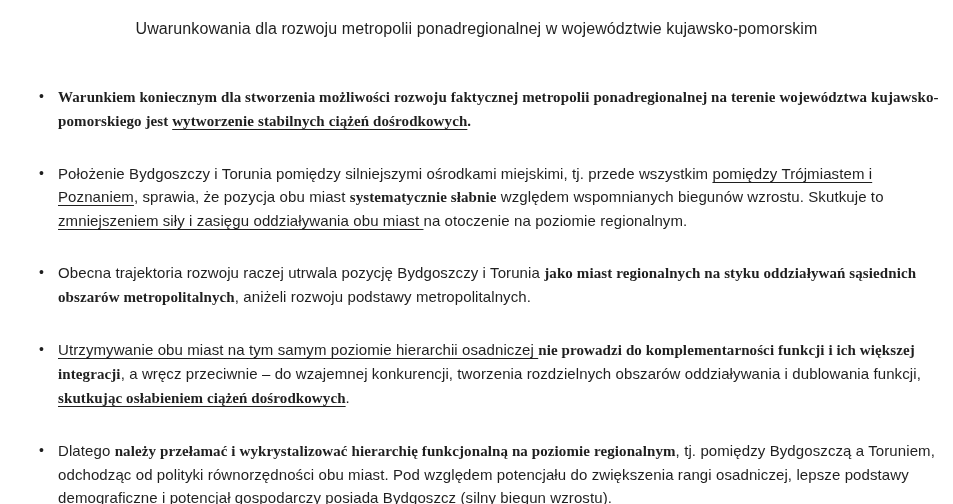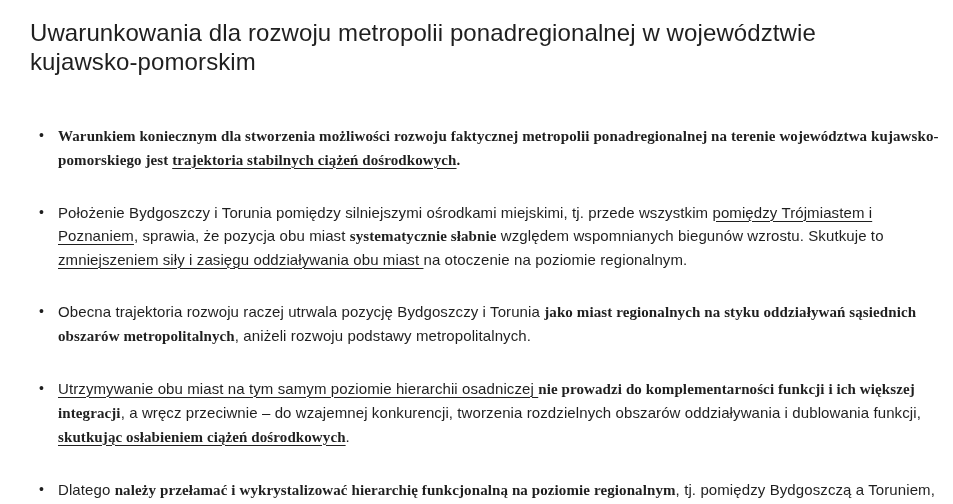--- a/index.html
+++ b/index.html
@@ -12,23 +12,24 @@
     overflow: hidden;
   }
   .slide {
     position: relative;
     width: 953px;
     height: 504px;
     background: #ffffff;
   }
   .title {
     margin: 19px 30px 0 30px;
-    font-size: 24px;
+    font-size: 16px;
     font-weight: 400;
     line-height: 1.2;
+    text-align: center;
     letter-spacing: 0.1px;
   }
   .bullets {
     list-style: none;
     margin: 47px 0 0 0;
     padding: 0 10px 0 58px;
   }
   .bullets li {
     position: relative;
     font-size: 15px;
@@ -49,19 +50,19 @@
     text-underline-offset: 3px;
     text-decoration-thickness: 1px;
   }
 </style>
 </head>
 <body style="color: rgb(31, 31, 31); background: rgb(255, 255, 255);">
 
 <div class="slide">
   <h1 class="title">Uwarunkowania dla rozwoju metropolii ponadregionalnej w województwie kujawsko-pomorskim</h1>
   <ul class="bullets">
-      <li><span class="marker">•</span><span class="seg-b ">Warunkiem koniecznym dla stworzenia możliwości rozwoju faktycznej metropolii ponadregionalnej na terenie województwa kujawsko-pomorskiego jest </span><span class="seg-b seg-u">trajektoria stabilnych ciążeń dośrodkowych</span><span class="seg-b ">.</span></li>
+      <li><span class="marker">•</span><span class="seg-b ">Warunkiem koniecznym dla stworzenia możliwości rozwoju faktycznej metropolii ponadregionalnej na terenie województwa kujawsko-pomorskiego jest </span><span class="seg-b seg-u">wytworzenie stabilnych ciążeń dośrodkowych</span><span class="seg-b ">.</span></li>
       <li><span class="marker">•</span><span class="">Położenie Bydgoszczy i Torunia pomiędzy silniejszymi ośrodkami miejskimi, tj. przede wszystkim </span><span class="seg-u">pomiędzy Trójmiastem i Poznaniem</span><span class="">, sprawia, że pozycja obu miast </span><span class="seg-b ">systematycznie słabnie</span><span class=""> względem wspomnianych biegunów wzrostu. Skutkuje to </span><span class="seg-u">zmniejszeniem siły i zasięgu oddziaływania obu miast </span><span class="">na otoczenie na poziomie regionalnym.</span></li>
       <li><span class="marker">•</span><span class="">Obecna trajektoria rozwoju raczej utrwala pozycję Bydgoszczy i Torunia </span><span class="seg-b ">jako miast regionalnych na styku oddziaływań sąsiednich obszarów metropolitalnych</span><span class="">, aniżeli rozwoju podstawy metropolitalnych.</span></li>
       <li><span class="marker">•</span><span class="seg-u">Utrzymywanie obu miast na tym samym poziomie hierarchii osadniczej </span><span class="seg-b ">nie prowadzi do komplementarności funkcji i ich większej integracji</span><span class="">, a wręcz przeciwnie – do wzajemnej konkurencji, tworzenia rozdzielnych obszarów oddziaływania i dublowania funkcji, </span><span class="seg-b seg-u">skutkując osłabieniem ciążeń dośrodkowych</span><span class="">.</span></li>
       <li><span class="marker">•</span><span class="">Dlatego </span><span class="seg-b ">należy przełamać i wykrystalizować hierarchię funkcjonalną na poziomie regionalnym</span><span class="">, tj. pomiędzy Bydgoszczą a Toruniem, odchodząc od polityki równorzędności obu miast. Pod względem potencjału do zwiększenia rangi osadniczej, lepsze podstawy demograficzne i potencjał gospodarczy posiada Bydgoszcz (</span><span class="seg-u">silny biegun wzrostu</span><span class="">).</span></li>
     </ul>
 </div>
 
 </body></html>

